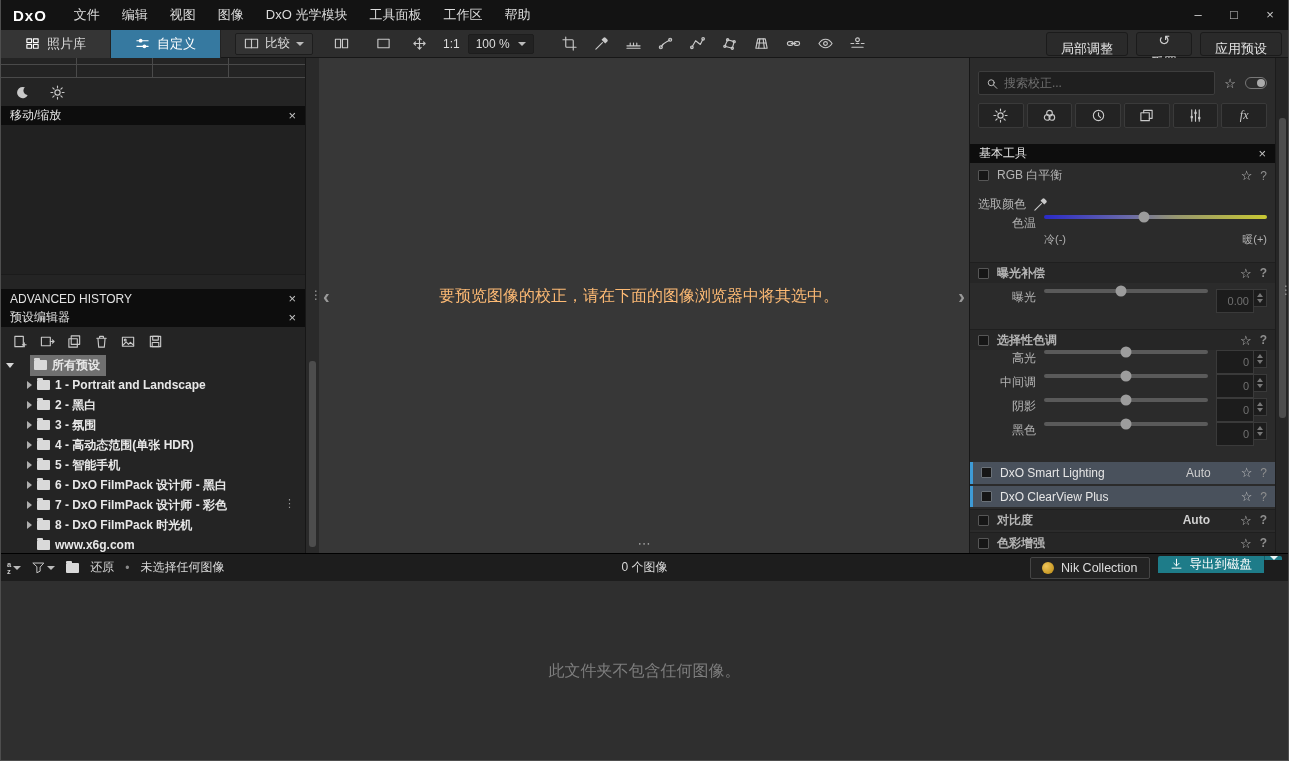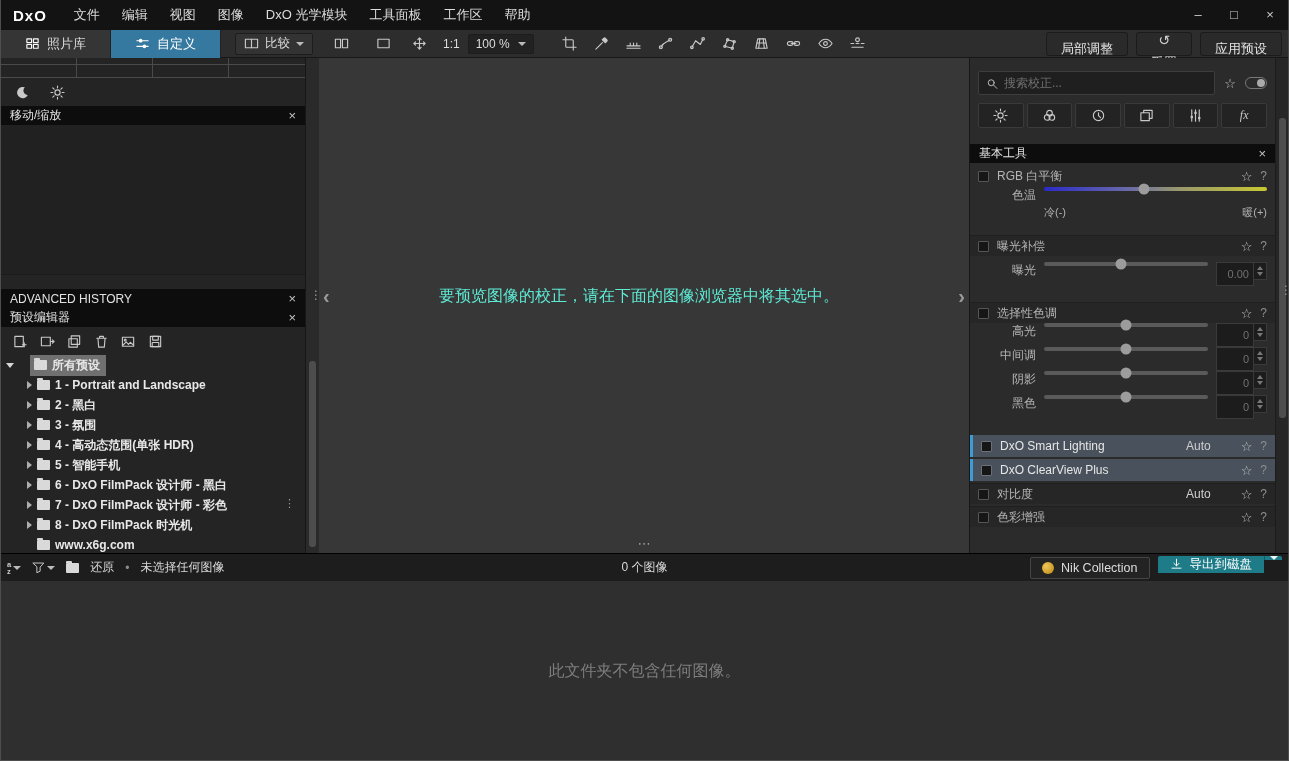--- a/index.html
+++ b/index.html
@@ -53,39 +53,39 @@
   .selwrap{display:flex;align-items:center;gap:5px;background:#707070;padding:2px 6px 2px 4px;}
   .tree-grip{position:absolute;right:10px;top:142px;color:#9a9a9a;font-size:11px;letter-spacing:0;}
 
   
   .strip{width:13px;background:#2a2a2a;position:relative;flex:0 0 13px;}
   .strip .thumb-v{position:absolute;left:3px;width:7px;background:#4d4d4d;border-radius:3px;}
   .strip .grip{position:absolute;left:4px;color:#9a9a9a;font-size:12px;}
 
   
   .viewer{flex:1;background:#373737;position:relative;min-width:0;}
-  .viewer-hint{position:absolute;left:0;right:10px;top:48%;transform:translateY(-50%);text-align:center;color:#5eead4;font-size:16px;}
+  .viewer-hint{position:absolute;left:0;right:10px;top:48%;transform:translateY(-50%);text-align:center;color:#fdba74;font-size:16px;}
   .vchev{position:absolute;top:48%;transform:translateY(-50%);color:#9a9a9a;font-size:20px;font-weight:bold;}
   .vdots{position:absolute;bottom:2px;left:50%;transform:translateX(-50%);color:#9a9a9a;font-size:13px;}
 
   
   .right-panel{width:306px;background:#2b2b2b;display:flex;flex-direction:column;border-left:1px solid #171717;padding:0;}
   .rp-search-row{display:flex;align-items:center;gap:9px;padding:13px 8px 0 8px;height:37px;}
   .searchbox{flex:1;display:flex;align-items:center;gap:6px;background:#1f1f1f;border:1px solid #3d3d3d;border-radius:2px;height:24px;padding:0 7px;}
   .searchbox input{background:transparent;border:none;outline:none;color:#bbb;font-size:12px;width:100%;}
   .searchbox input::placeholder{color:#6f6f6f;}
   .star{color:#c0c0c0;font-size:13px;line-height:1;}
   .switch{width:22px;height:12px;border:1px solid #777;border-radius:6px;position:relative;flex:0 0 auto;}
   .switch::after{content:"";position:absolute;right:1px;top:1px;width:8px;height:8px;border-radius:50%;background:#aaa;}
   .rp-cats{display:flex;gap:3px;padding:8px 8px 0 8px;height:34px;}
   .cat{flex:1;height:25px;background:#232323;border:1px solid #3a3a3a;border-radius:2px;display:flex;align-items:center;justify-content:center;}
   .cat .fx{font-style:italic;font-size:12px;color:#c9c9c9;font-family:"Liberation Serif","DejaVu Serif",serif;}
   .rp-body{flex:1;display:flex;flex-direction:column;margin-top:15px;min-height:0;}
   .tool-row{display:flex;align-items:center;gap:8px;height:22px;padding:0 8px;color:#b5b5b5;}
-  .tool-hdr{background:#262626;border-top:1px solid #1f1f1f;height:21px;}
+  .tool-hdr{background:#262626;border-top:1px solid #1f1f1f;height:21px;font-weight:bold;}
   .cb{width:11px;height:11px;background:#161616;border:1px solid #565656;border-radius:1px;flex:0 0 auto;}
   .tool-row .spacer{flex:1;}
   .qm{color:#8f8f8f;font-size:12px;}
   .auto{color:#cfcfcf;margin-right:22px;}
   .hl-row{background:#49515c;border-left:3px solid #3e9bd6;margin-bottom:2px;color:#e6e6e6;}
   .hl-row .cb{border-color:#6a7178;}
   .srow{display:flex;align-items:flex-start;height:24px;padding:0 8px;gap:8px;}
   .slabel{width:58px;text-align:right;color:#b3b3b3;flex:0 0 58px;}
   .track{flex:1;height:4px;background:#5a5a5a;border-radius:2px;position:relative;}
   .thumb{position:absolute;top:50%;width:11px;height:11px;border-radius:50%;background:#9c9c9c;transform:translate(-50%,-50%);}
@@ -471,20 +471,27 @@
           <span class="x">×</span>
         </div>
 
         <div class="tool-row" style="margin-top:2px;">
           <span class="cb"></span>
           <span>RGB 白平衡</span>
           <span class="spacer"></span>
           <span class="star">☆</span>
           <span class="qm">?</span>
         </div>
+        <div class="pickrow">
+          <span>选取颜色</span>
+          <svg class="ic" viewBox="0 0 16 16">
+              <path d="M2 14l7-7"></path>
+              <path d="M8 4l4 4 2.2-2.2a1.5 1.5 0 0 0 0-2.1l-1.9-1.9a1.5 1.5 0 0 0-2.1 0z" fill="#c9c9c9" stroke="none"></path>
+            </svg>
+        </div>
         <div class="srow" style="height:18px;">
           <span class="slabel">色温</span>
           <div class="track temp">
               <div class="thumb" style="left:45%;"></div>
             </div>
         </div>
         <div class="temp-labels">
           <span>冷(-)</span>
           <span class="r">暖(+)</span>
         </div>

